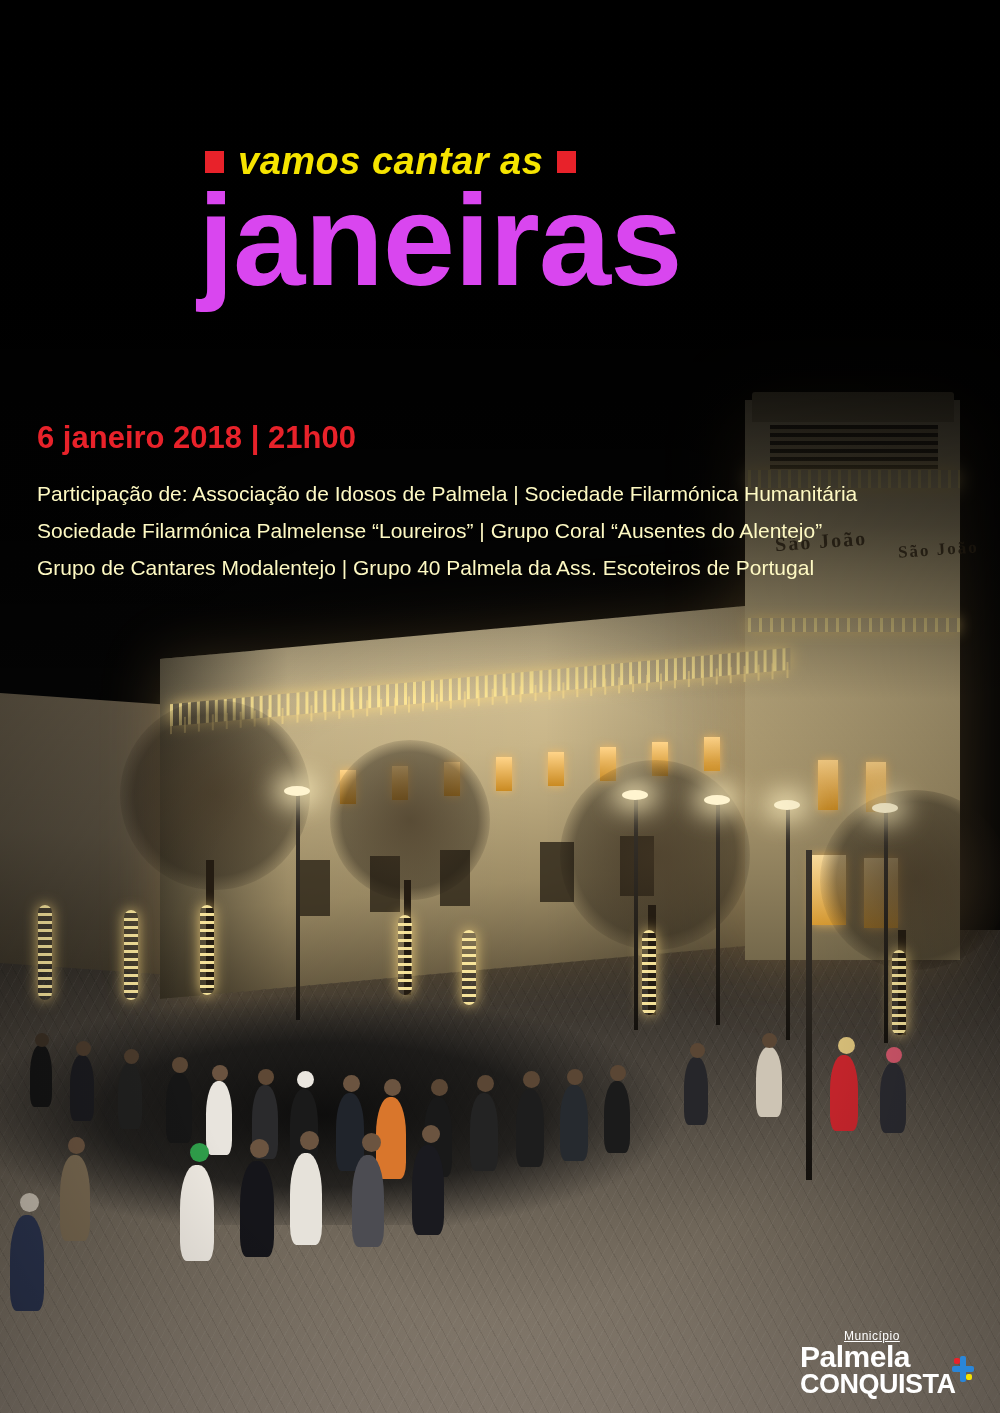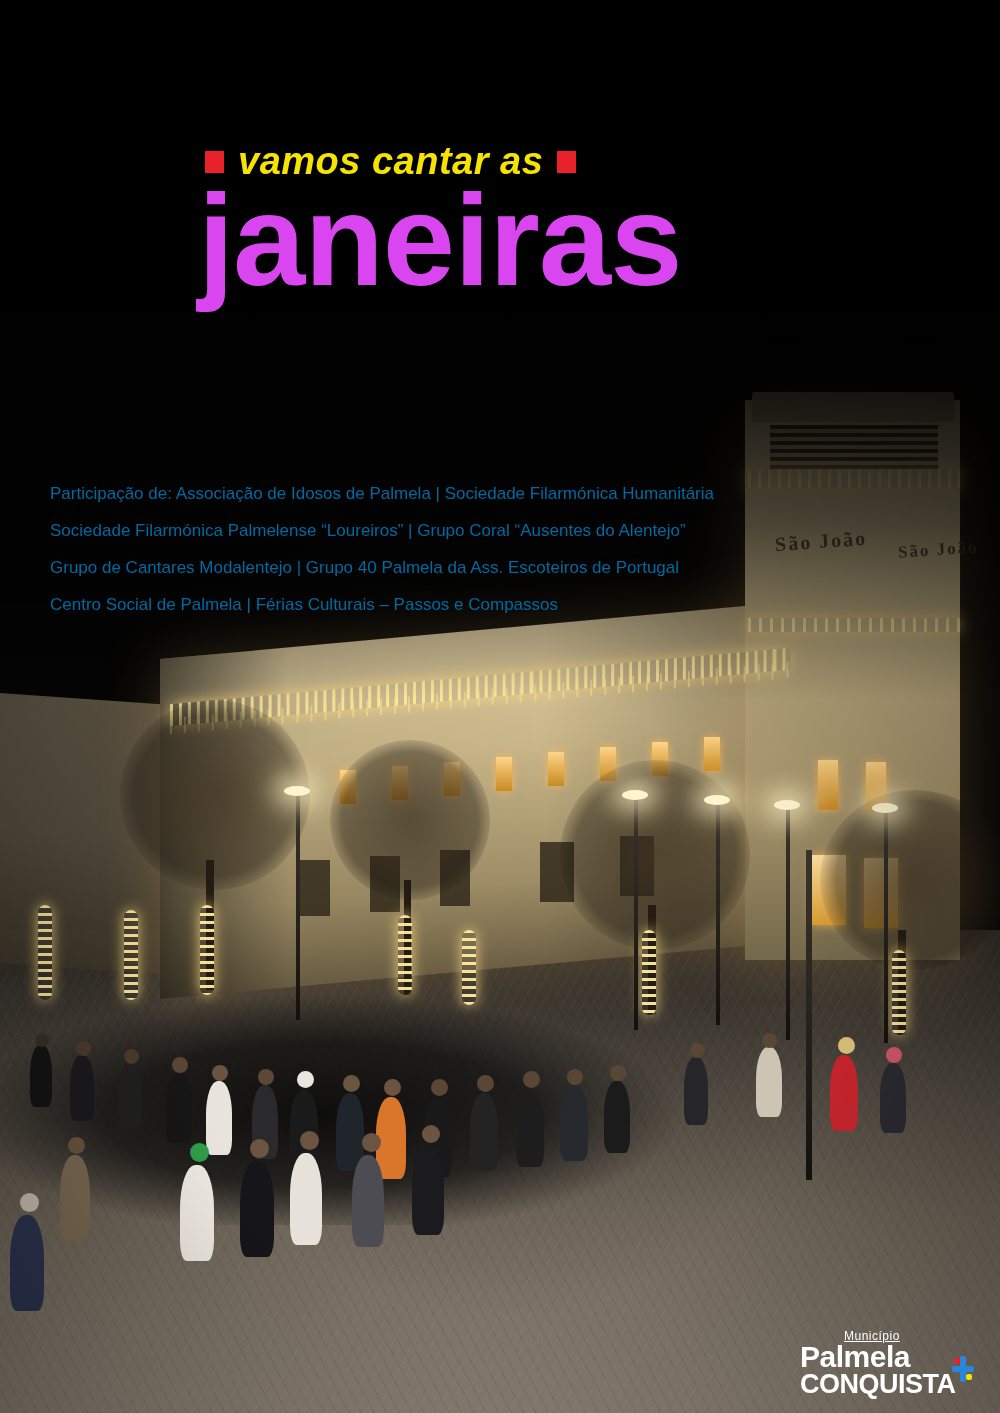--- a/index.html
+++ b/index.html
@@ -306,25 +306,24 @@
     font-weight: bold;
     white-space: nowrap;
   }
   .participants {
     position: absolute;
     left: 37px;
     top: 475px;
     width: 720px;
   }
   .participants div {
-    color: #0369a1;
-    font-size: 17px;
+    color: #fef9c3;
+    font-size: 21px;
     line-height: 37px;
     white-space: nowrap;
-    margin-left: 13px;
   }
   .credit {
     position: absolute;
     left: 232px;
     top: 1368px;
     color: #ffffff;
     font-size: 19px;
     white-space: nowrap;
   }
 
@@ -542,26 +541,26 @@
 
     <div class="kicker-wrap">
       <span class="sq"></span>
       <span class="kicker">vamos cantar as</span>
       <span class="sq"></span>
     </div>
 
     <div class="title">janeiras</div>
 
 
+    <div class="datetime">6 janeiro 2018  |  21h00</div>
 
     <div class="participants">
       <div>Participação de: Associação de Idosos de Palmela | Sociedade Filarmónica Humanitária</div>
       <div>Sociedade Filarmónica Palmelense “Loureiros” | Grupo Coral “Ausentes do Alentejo”</div>
       <div>Grupo de Cantares Modalentejo | Grupo 40 Palmela da Ass. Escoteiros de Portugal</div>
-      <div>Centro Social de Palmela | Férias Culturais – Passos e Compassos</div>
     </div>
 
 
     <div class="logo">
       <div class="municipio">Município</div>
       <div class="palmela">Palmela</div>
       <div class="conquista">CONQUISTA</div>
       <div class="logo-mark">
         <span style="left:8px; top:0; width:6px; height:26px; background:#2a86d8;"></span>
         <span style="left:0; top:10px; width:22px; height:6px; background:#2a86d8;"></span>

